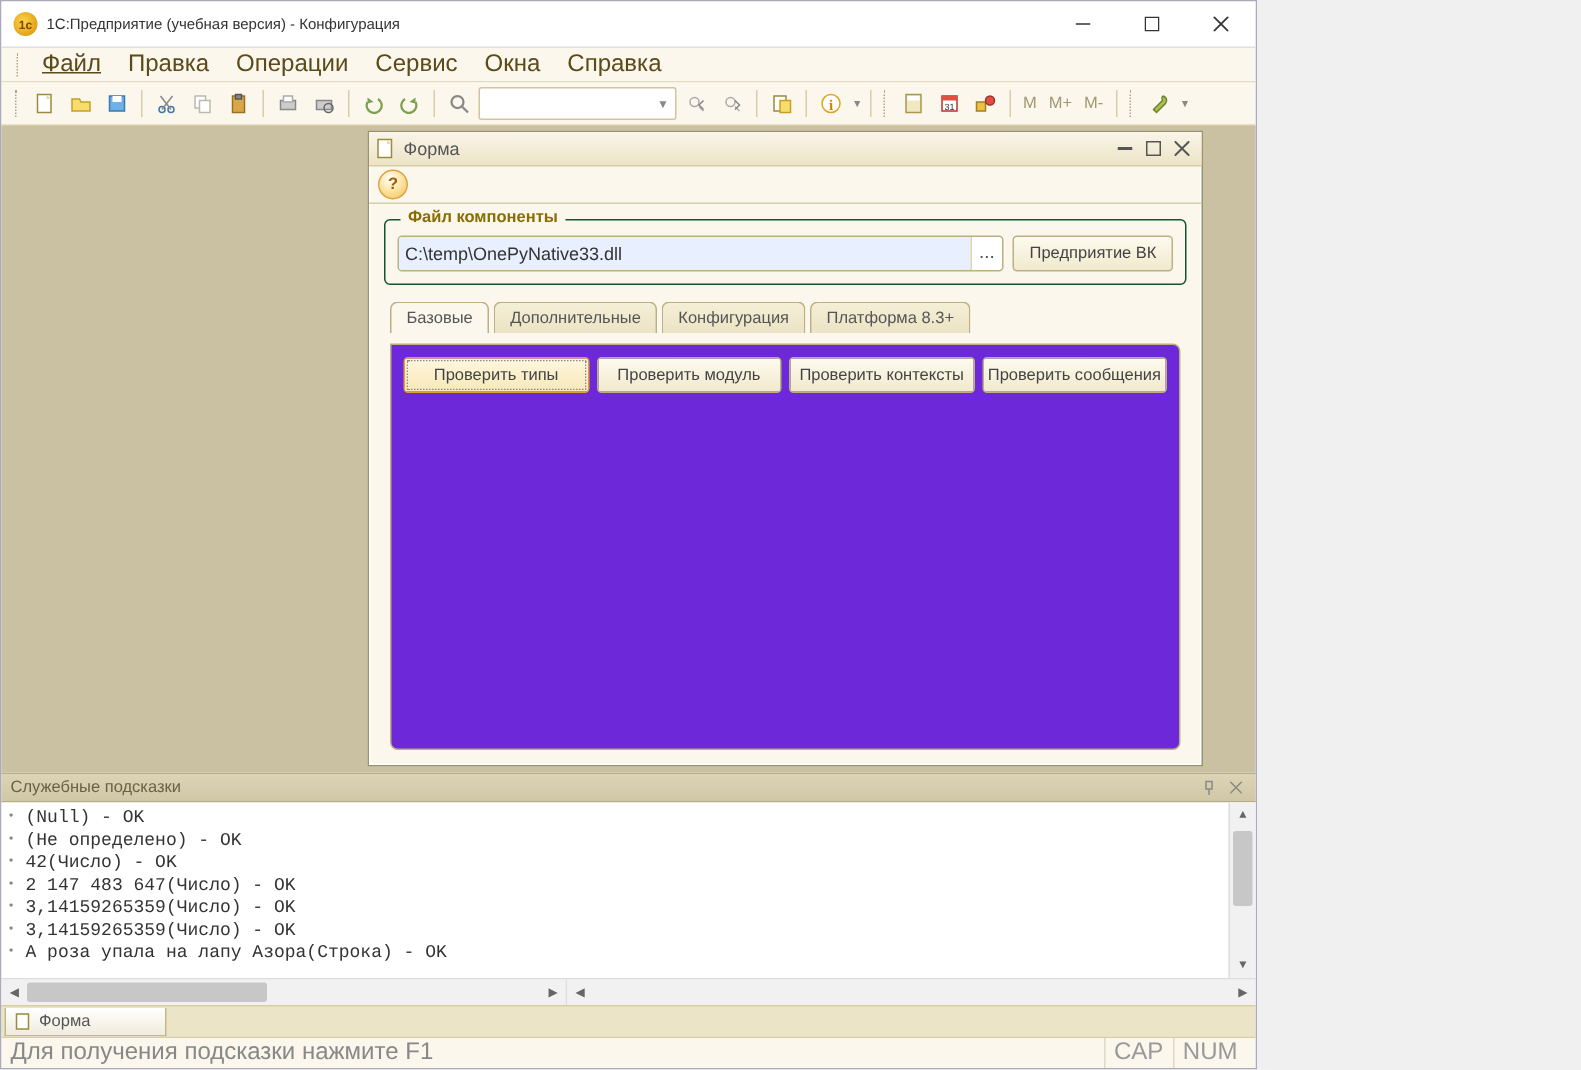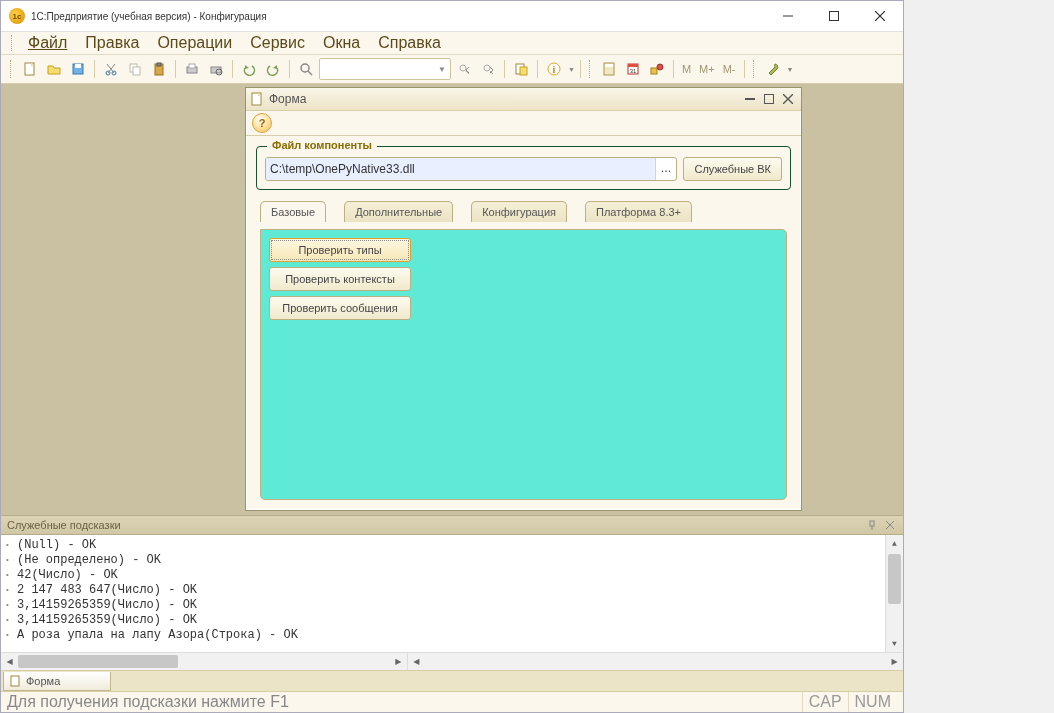--- a/index.html
+++ b/index.html
@@ -6,21 +6,21 @@
     margin: 0;
     padding: 0;
     font-family: Arial, sans-serif;
     font-size: 11px;
     background: #f0f0f0;
     color: #333;
     overflow: hidden;
     height: 100%;
   }
   .window {
-    width: 904px;
+    width: 838px;
     height: 713px;
     background: #fff;
     display: flex;
     flex-direction: column;
     box-sizing: border-box;
     border: 1px solid #aab;
   }
   
   .titlebar {
     height: 30px;
@@ -276,21 +276,21 @@
     background: linear-gradient(#fdfbef, #f0e9cc);
     display: flex;
     align-items: center;
     font-size: 11px;
     color: #444;
   }
 
   
   .tabstrip {
     display: flex;
-    gap: 18px;
+    gap: 3px;
     padding: 0 4px;
     margin-top: 2px;
   }
   .tab {
     height: 20px;
     padding: 0 10px;
     border: 1px solid #bcb082;
     border-bottom: none;
     border-radius: 5px 5px 0 0;
     background: linear-gradient(#f5efd7, #ebe3c4);
@@ -305,23 +305,22 @@
     background: #fbf7ec;
     z-index: 2;
     font-weight: normal;
   }
   .tab-pane {
     flex: 1;
     border: 1px solid #bcb082;
     border-radius: 0 5px 5px 5px;
     margin: 0 4px;
     padding: 8px;
-    background: #5eead4;
-    display: flex;
-    flex-direction: column;
+    background: #6d28d9;
+    display: flex;
     gap: 5px;
   }
   .action-btn {
     width: 140px;
     height: 22px;
     border: 1px solid #bcb082;
     border-radius: 3px;
     background: linear-gradient(#fdfbef, #f0e9cc);
     display: flex;
     align-items: center;
@@ -681,32 +680,33 @@
         <div class="help-btn">?</div>
       </div>
       <div class="form-body">
         <div class="groupbox">
           <span class="groupbox-title">Файл компоненты</span>
           <div class="file-row">
             <div class="file-input-wrap">
               <div class="file-input">C:\temp\OnePyNative33.dll</div>
               <div class="ellipsis-btn">...</div>
             </div>
-            <div class="connect-btn">Служебные ВК</div>
+            <div class="connect-btn">Предприятие ВК</div>
           </div>
         </div>
 
         <div class="tabstrip">
           <div class="tab active">Базовые</div>
           <div class="tab">Дополнительные</div>
           <div class="tab">Конфигурация</div>
           <div class="tab">Платформа 8.3+</div>
         </div>
         <div class="tab-pane">
           <div class="action-btn focused">Проверить типы</div>
+          <div class="action-btn">Проверить модуль</div>
           <div class="action-btn">Проверить контексты</div>
           <div class="action-btn">Проверить сообщения</div>
         </div>
       </div>
     </div>
 
   </div>
 
   <div class="messages-header">
     <span>Служебные подсказки</span>

